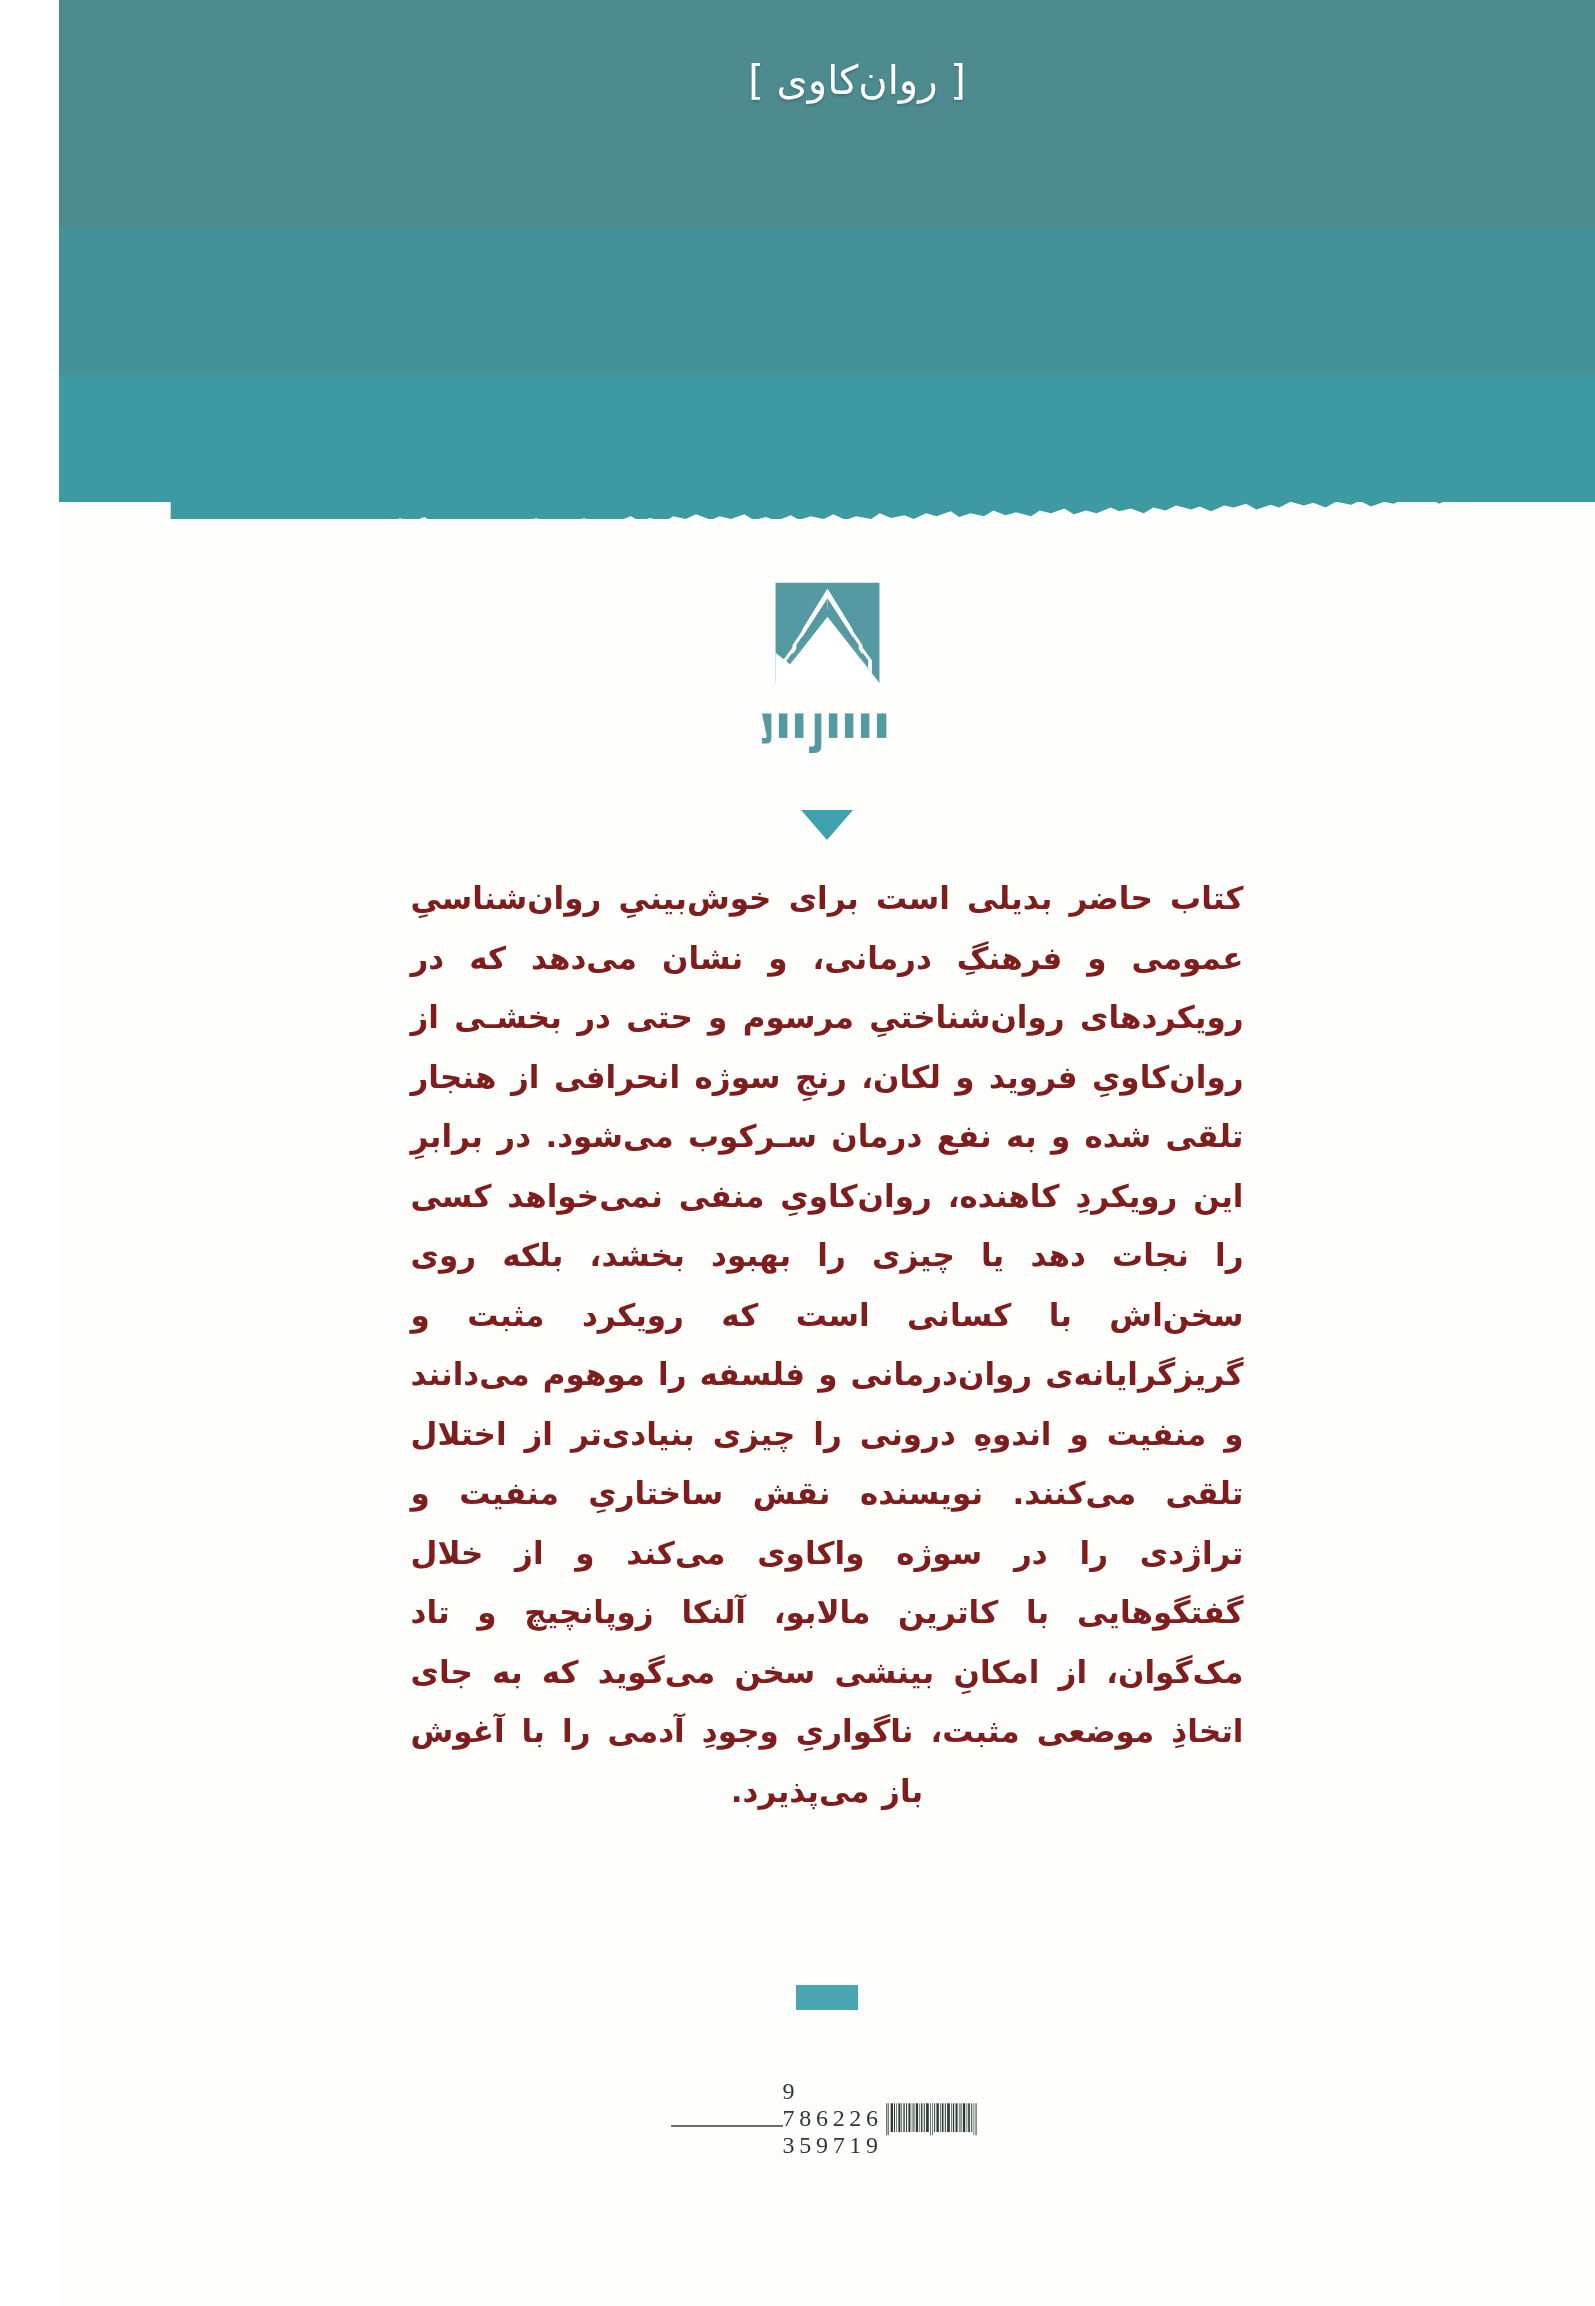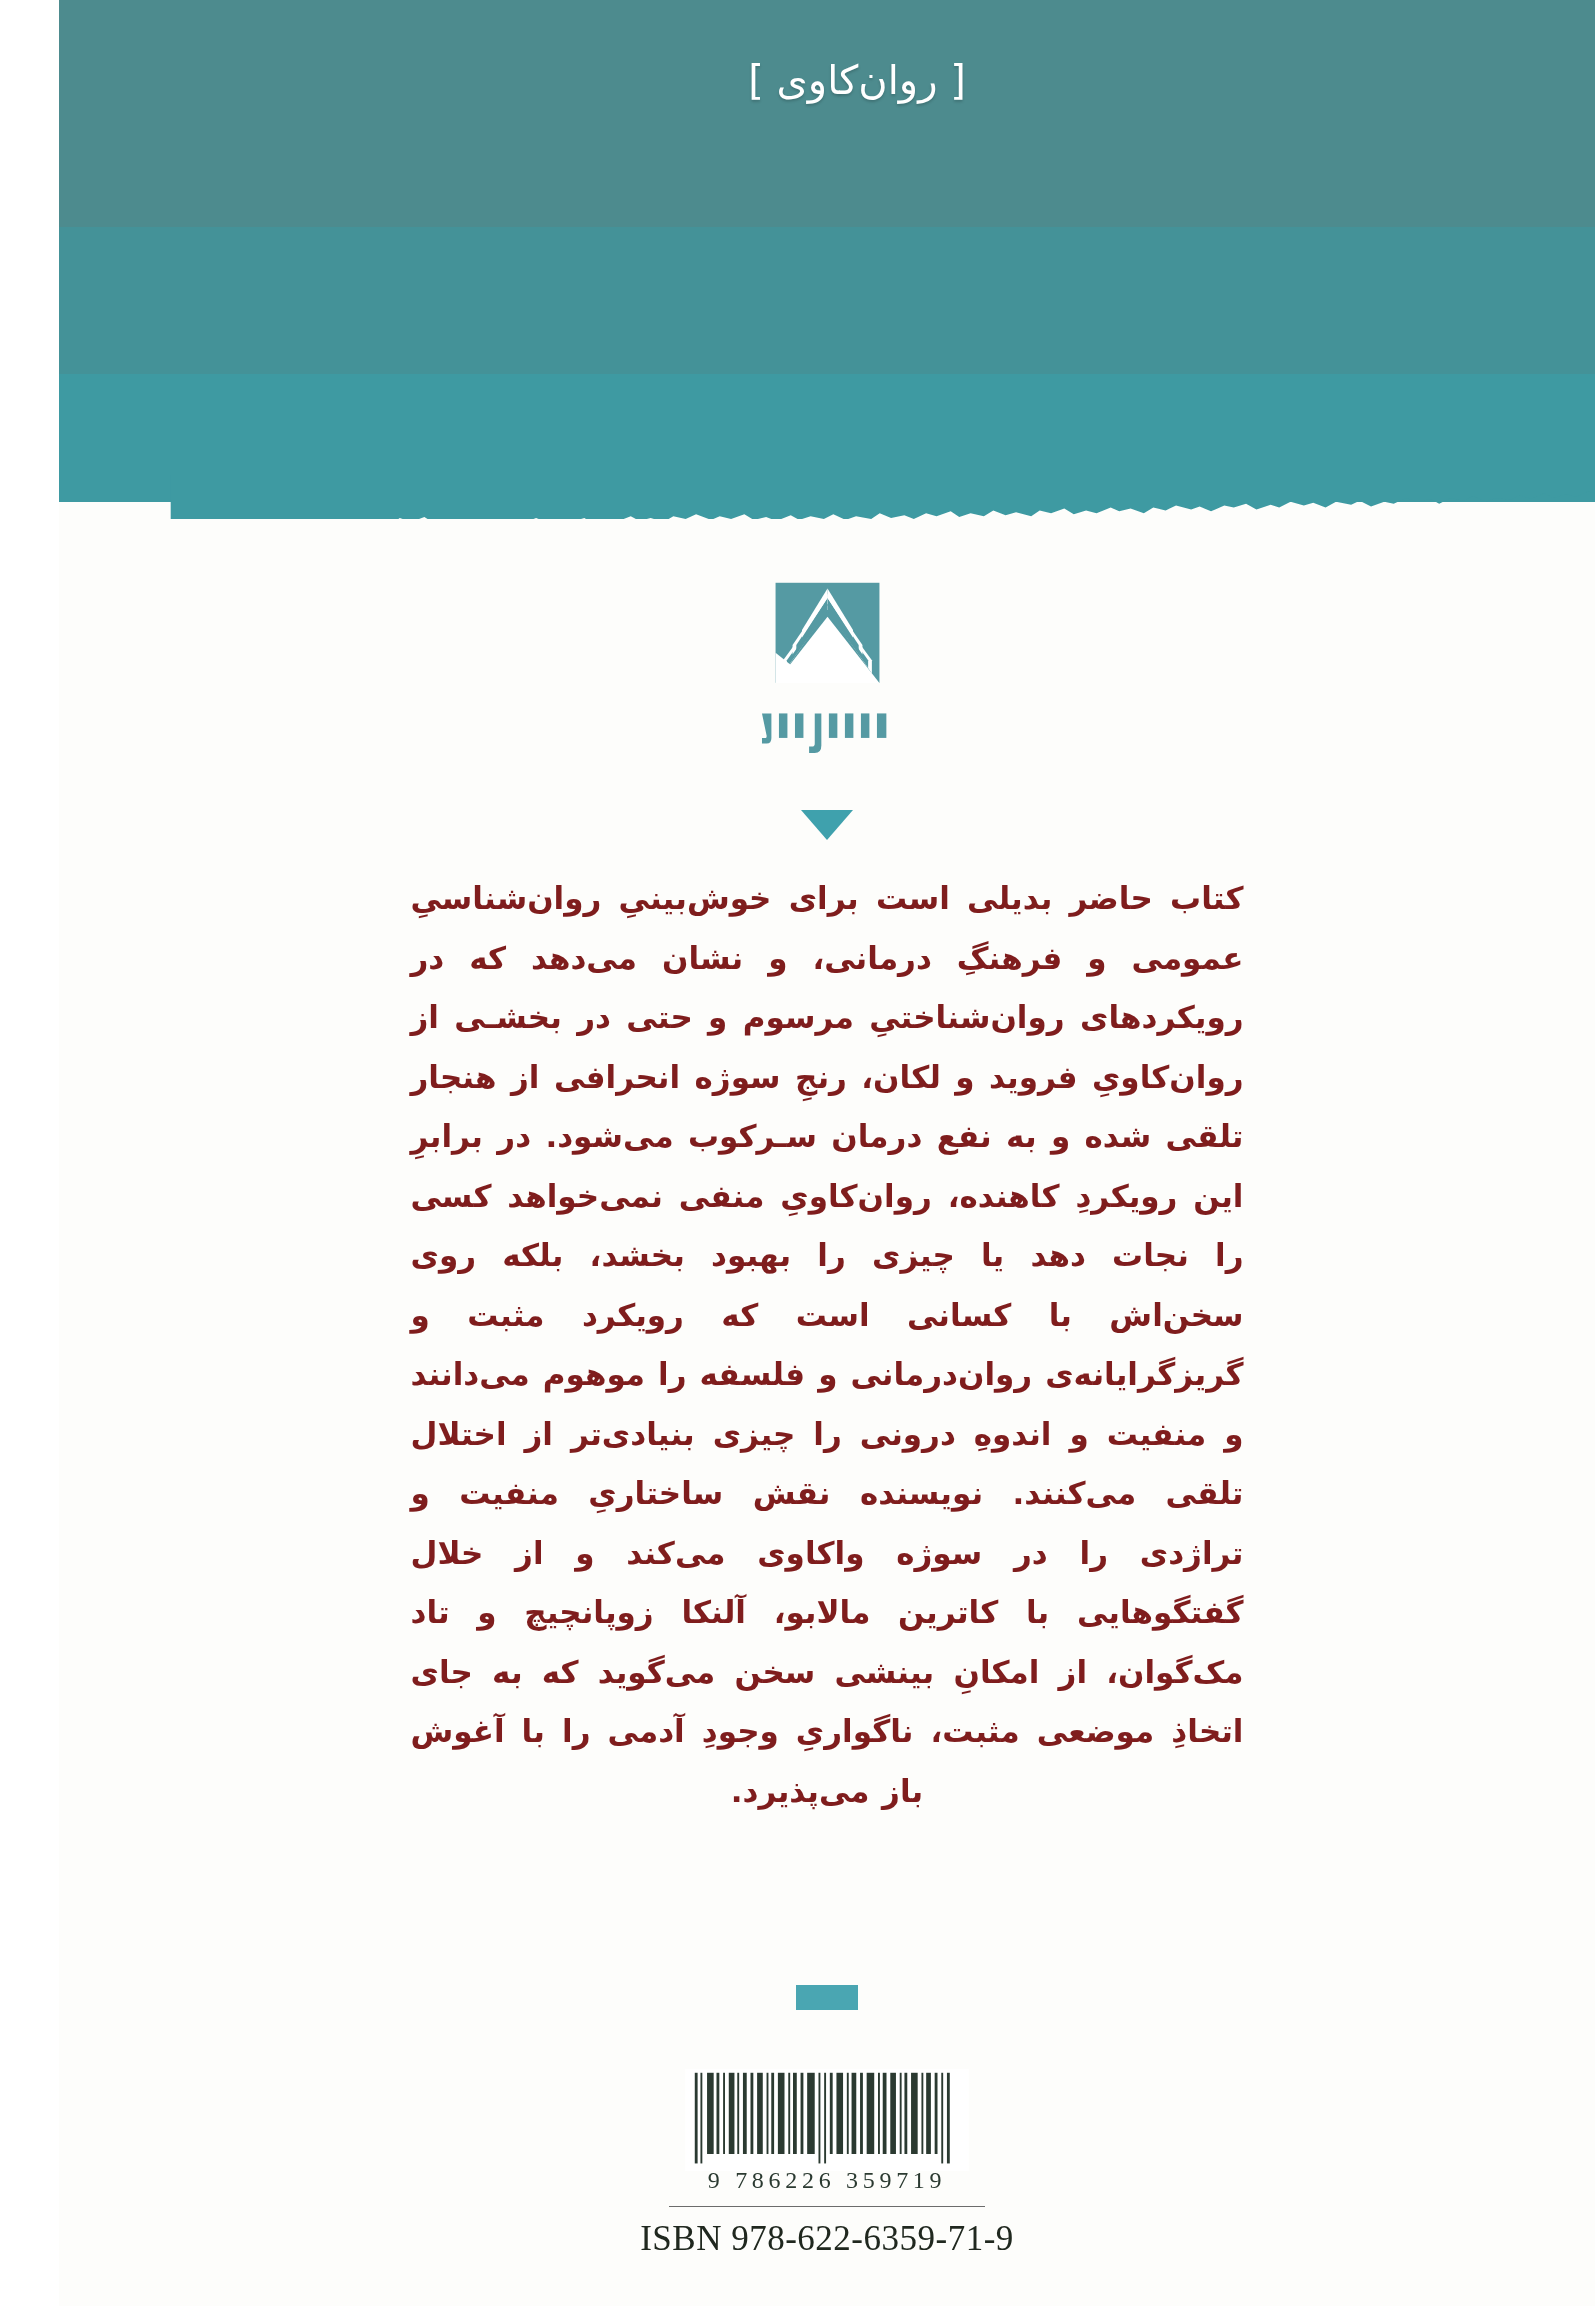--- a/index.html
+++ b/index.html
@@ -140,21 +140,21 @@
   }
 
   
   .barcode-block {
     position: absolute;
     top: 2069px;
     left: 50%;
     transform: translateX(-50%);
     width: 312px;
     display: flex;
-    flex-direction: column;
+    flex-direction: row;
     align-items: center;
   }
 
   .barcode-svg {
     display: block;
     width: 284px;
     height: 102px;
   }
 
   .barcode-digits {
@@ -295,17 +295,16 @@
         <rect x="264" y="4" width="3" height="86"></rect>
         <rect x="271" y="4" width="2" height="96"></rect>
         <rect x="277" y="4" width="3" height="96"></rect>
       </g>
     </svg>
 
     <div class="barcode-digits">9 786226 359719</div>
 
     <div class="isbn-rule"></div>
 
-    <div class="isbn-text">ISBN 978-622-6359-71-9</div>
   </div>
 
 </div>
 
 
 </body></html>

